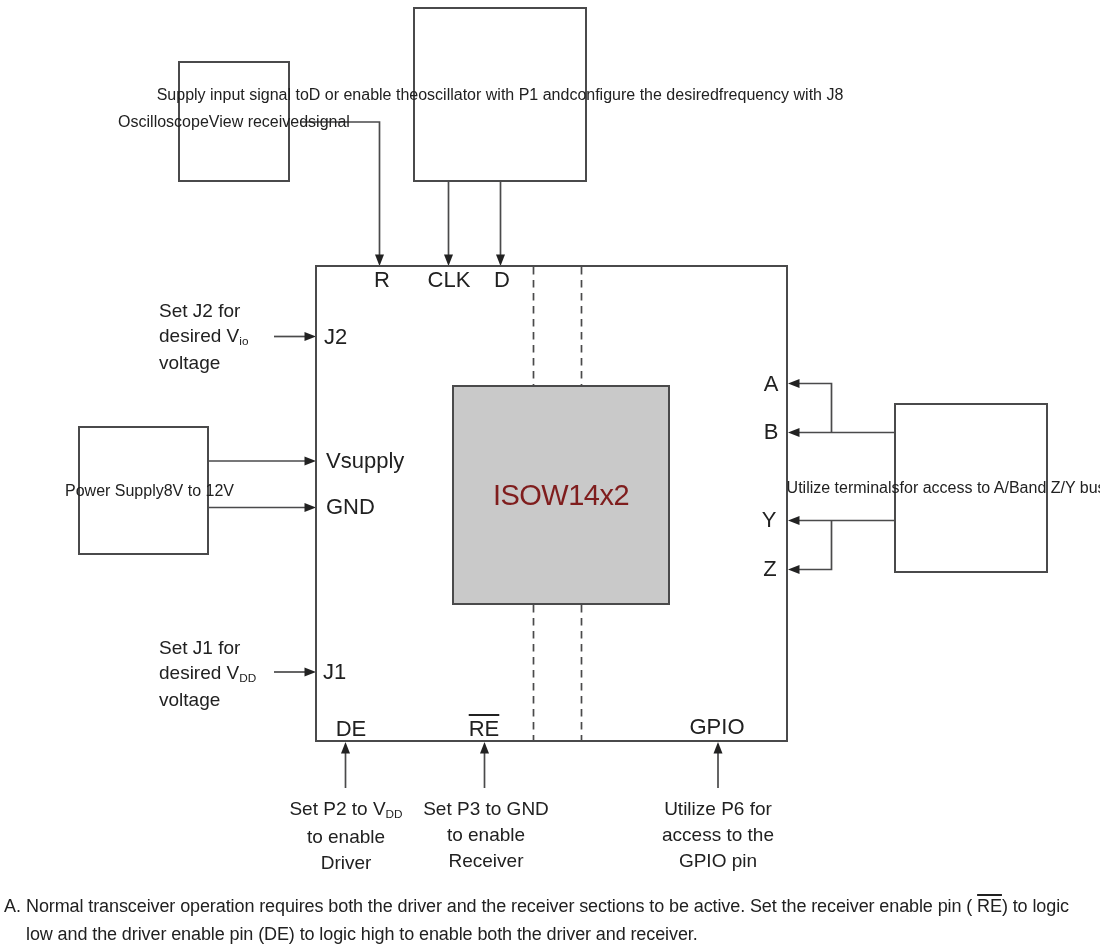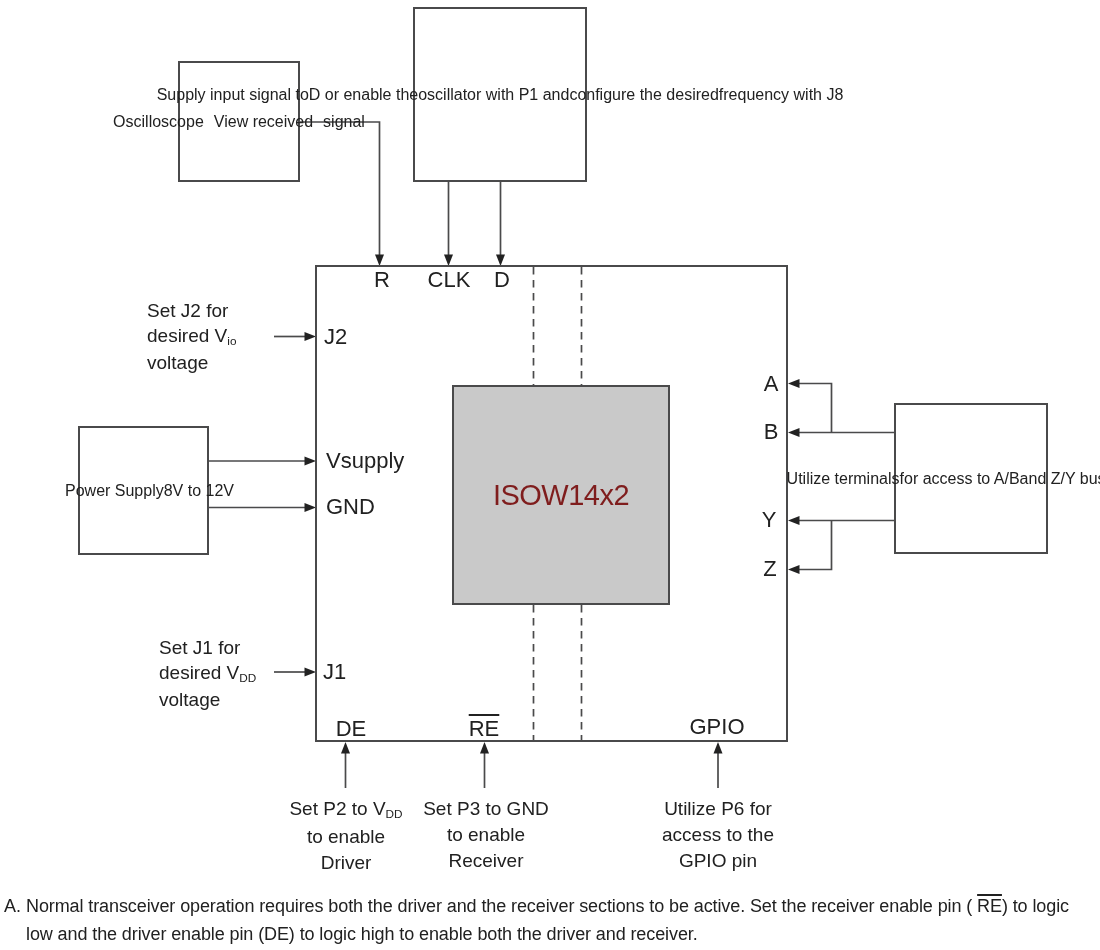--- a/index.html
+++ b/index.html
@@ -75,40 +75,40 @@
       <polygon points="718,742 713.5,753.5 722.5,753.5"></polygon>
     </g>
   </svg>
 
   <div class="board"></div>
 
   <div class="chip">
     <span class="lbl">ISOW14x2</span>
   </div>
 
-  <div class="box" style="left:178px;top:61px;width:122px;height:121px;gap:10px;">
+  <div class="box" style="left:178px;top:61px;width:112px;height:121px;">
     <div class="ln">Oscilloscope</div>
     <div class="ln">View received</div>
     <div class="ln">signal</div>
   </div>
 
   <div class="box" style="left:413px;top:7px;width:174px;height:175px;">
     <div class="ln">Supply input signal to</div>
     <div class="ln">D or enable the</div>
     <div class="ln">oscillator with P1 and</div>
     <div class="ln">configure the desired</div>
     <div class="ln">frequency with J8</div>
   </div>
 
   <div class="box" style="left:78px;top:426px;width:131px;height:129px;padding-left:12px;">
     <div class="ln" style="line-height:23px">Power Supply</div>
     <div class="ln" style="line-height:23px">8V to 12V</div>
   </div>
 
-  <div class="box box2" style="left:894px;top:403px;width:154px;height:151px;">
+  <div class="box box2" style="left:894px;top:403px;width:154px;height:170px;">
     <div class="ln">Utilize terminals</div>
     <div class="ln">for access to A/B</div>
     <div class="ln">and Z/Y bus</div>
     <div class="ln">signals</div>
   </div>
 
   <div class="pin c" style="left:382px;top:269px;">R</div>
   <div class="pin c" style="left:449px;top:269px;">CLK</div>
   <div class="pin c" style="left:502px;top:269px;">D</div>
 
@@ -119,21 +119,21 @@
 
   <div class="pin c" style="left:351px;top:718px;">DE</div>
   <div class="pin c ovl" style="left:484px;top:718px;">RE</div>
   <div class="pin c" style="left:717px;top:716px;">GPIO</div>
 
   <div class="pin c" style="left:771px;top:373px;">A</div>
   <div class="pin c" style="left:771px;top:421px;">B</div>
   <div class="pin c" style="left:769px;top:509px;">Y</div>
   <div class="pin c" style="left:770px;top:558px;">Z</div>
 
-  <div class="note" style="left:147px;top:298px;">
+  <div class="note" style="left:159px;top:298px;">
     <div><span>Set J2 for</span></div>
     <div><span>desired V</span><sub class="s">io</sub></div>
     <div><span>voltage</span></div>
   </div>
 
   <div class="note" style="left:159px;top:635px;">
     <div><span>Set J1 for</span></div>
     <div><span>desired V</span><sub class="s">DD</sub></div>
     <div><span>voltage</span></div>
   </div>

